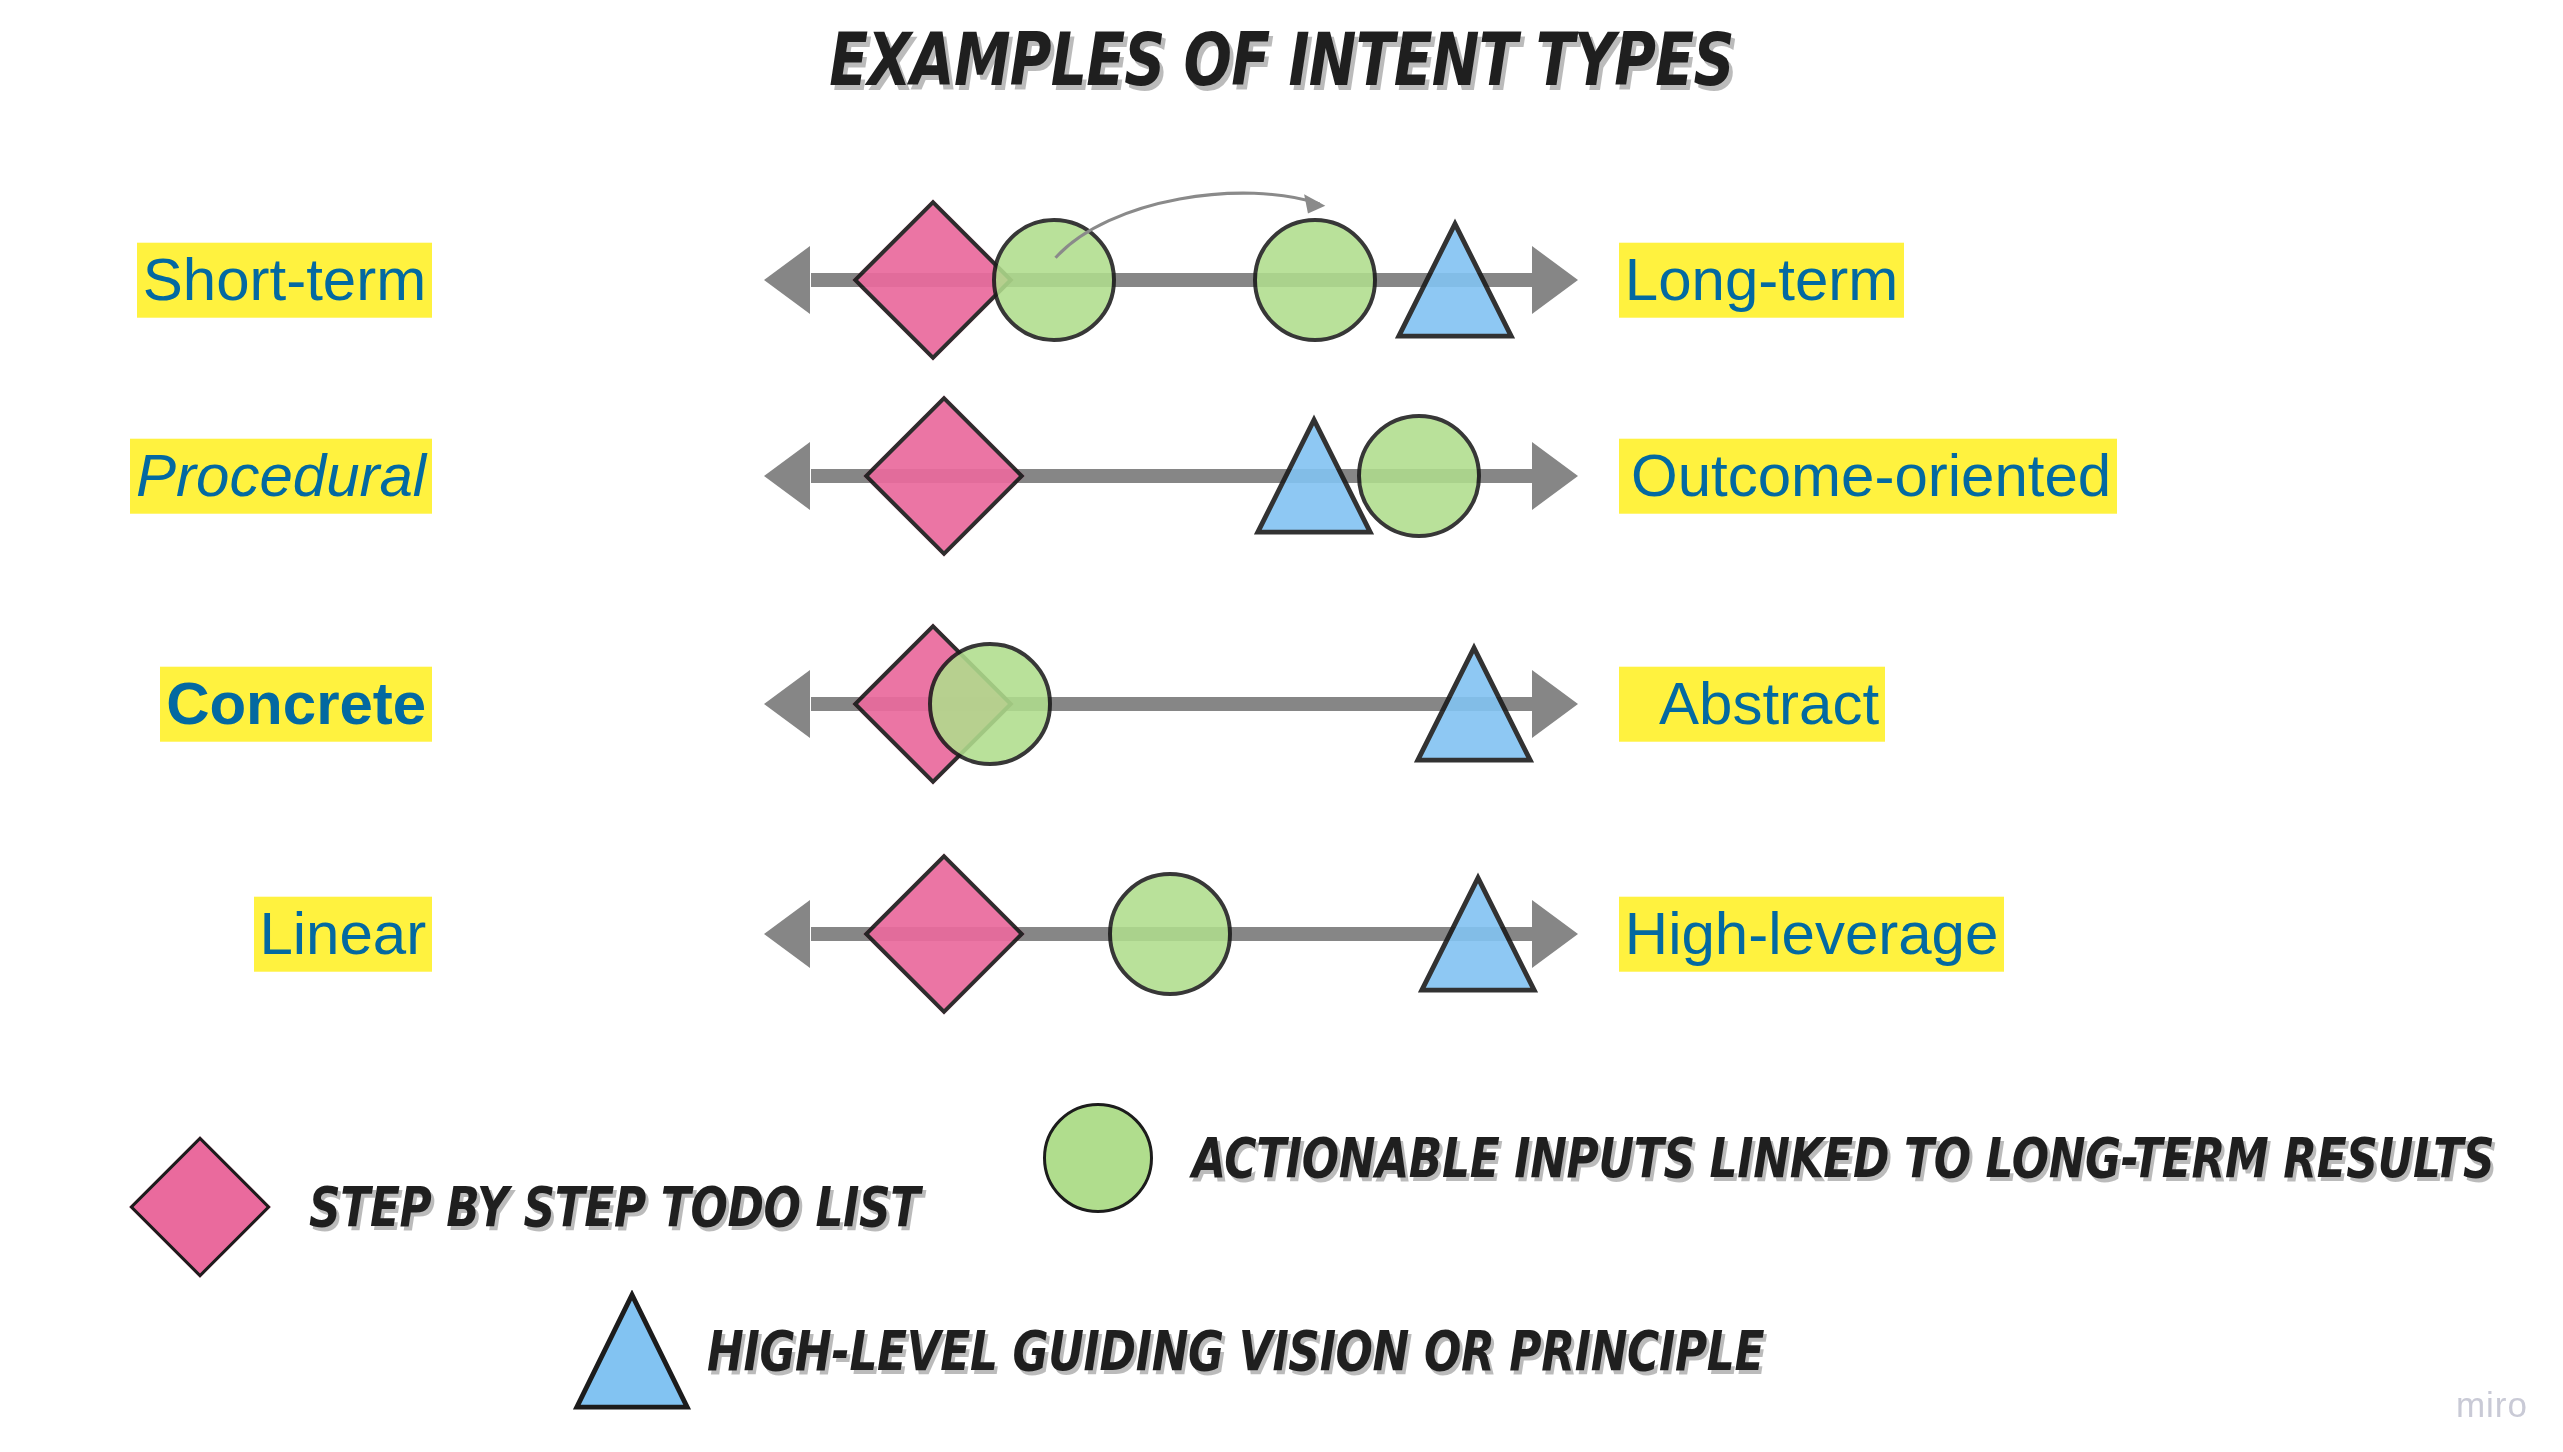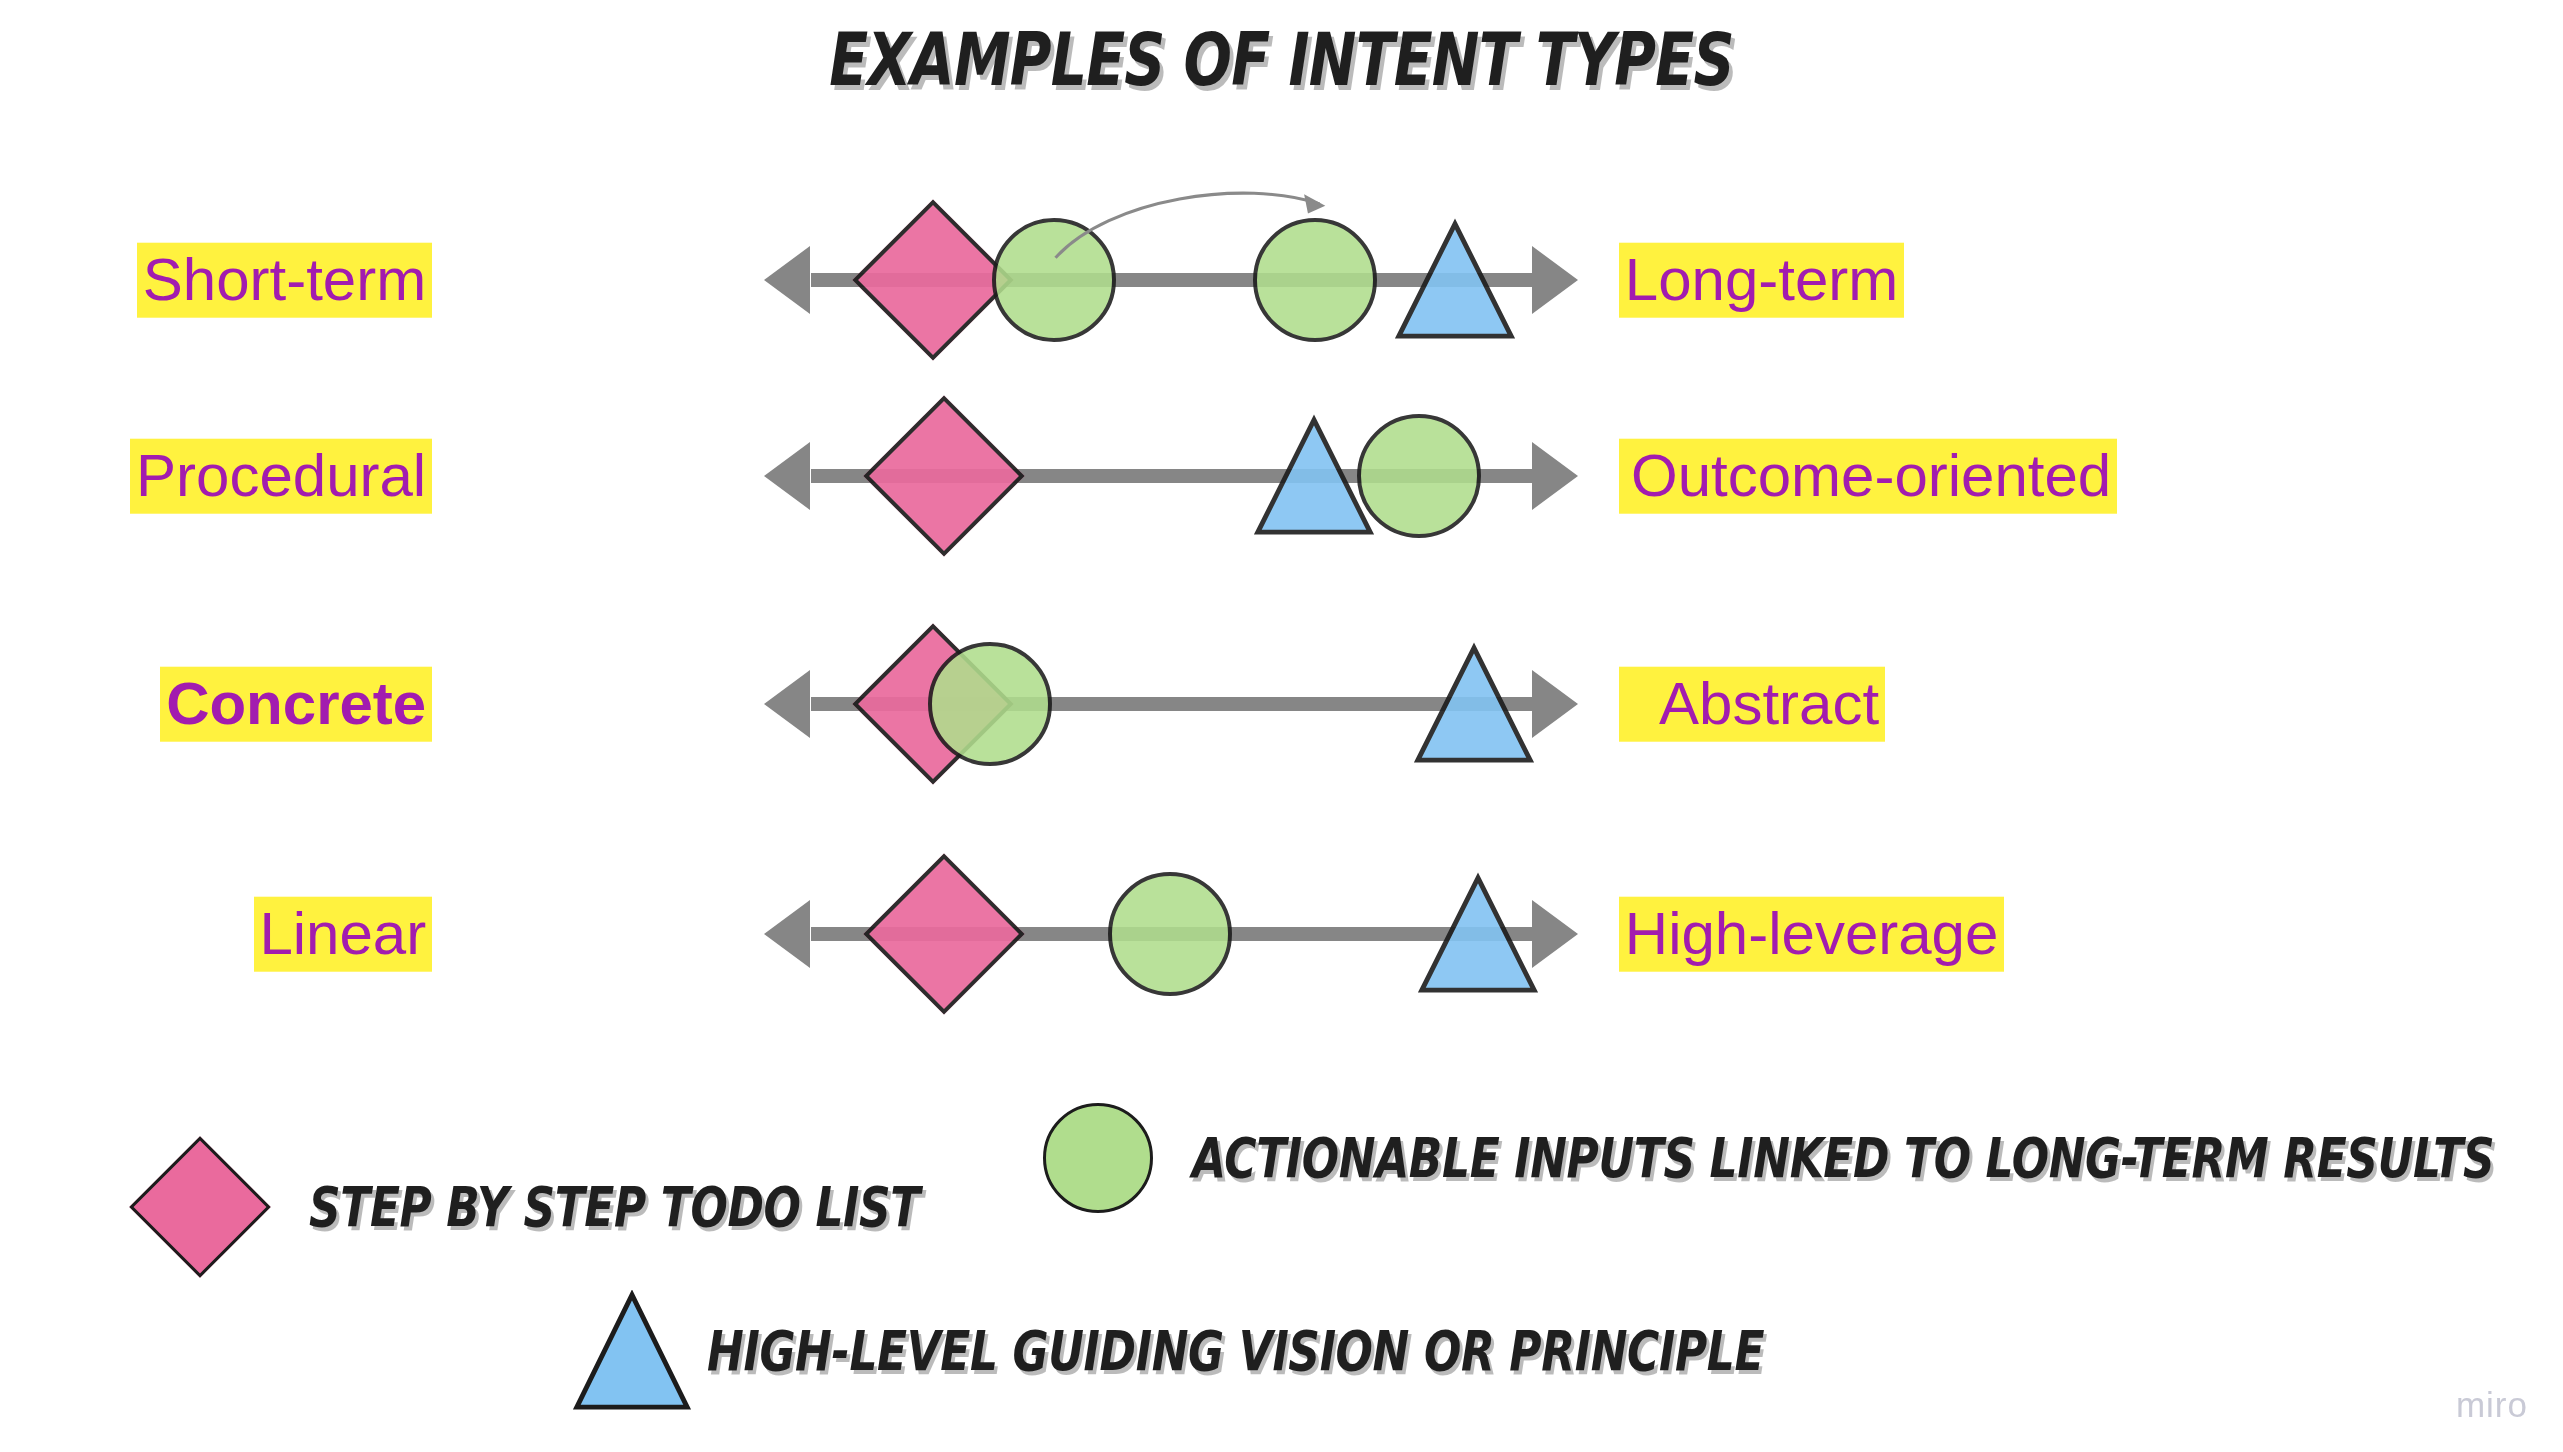--- a/index.html
+++ b/index.html
@@ -40,21 +40,21 @@
     position: absolute;
     left: 0;
     width: 2563px;
     height: 222px;
   }
   .row-label {
     position: absolute;
     top: 50%;
     transform: translateY(-50%);
     background: #fff23f;
-    color: #a21caf;
+    color: #0369a1;
     font-family: "Liberation Sans", sans-serif;
     font-size: 60px;
     line-height: 1.18;
     padding: 1.9px 5.8px;
     white-space: nowrap;
   }
   .row-label.left  { text-align: right; }
   .row-label.right { text-align: left;  }
 
   
@@ -195,21 +195,21 @@
 
   <svg class="connector" style="left:1042px;top:0px;width:318px;height:116px;" viewBox="0 0 330 120">
     <path d="M14 92 C 70 30, 210 10, 288 36" fill="none" stroke="#8a8a8a" stroke-width="3.2"></path>
     <polygon points="294,38 272,26 276,46" fill="#8a8a8a"></polygon>
   </svg>
 
   <div class="row-label right" style="left:1619px;">Long-term</div>
 </div>
 
 <div class="row" style="top:365px;">
-  <div class="row-label left" style="right:2131px;">Procedural</div>
+  <div class="row-label left" style="right:2131px;font-style:italic;">Procedural</div>
 
   <div class="axis" style="left:811px;width:722px;"></div>
   <div class="head l" style="left:764px;"></div>
   <div class="head r" style="left:1532px;"></div>
 
   <div class="marker diamond" style="left:944px;"></div>
   <div class="marker triangle" style="left:1314px;">
     <svg viewBox="0 0 128 128">
         <polygon points="64,6 122,122 6,122" fill="#82C3F2" stroke="#1C1C1C" stroke-width="5"></polygon>
       </svg>

